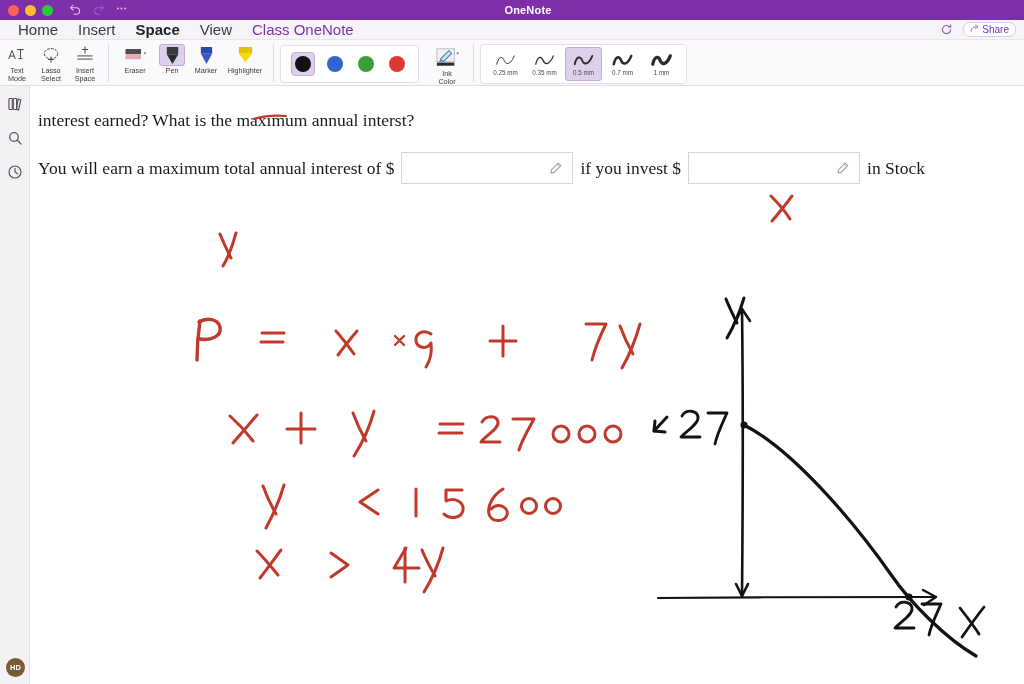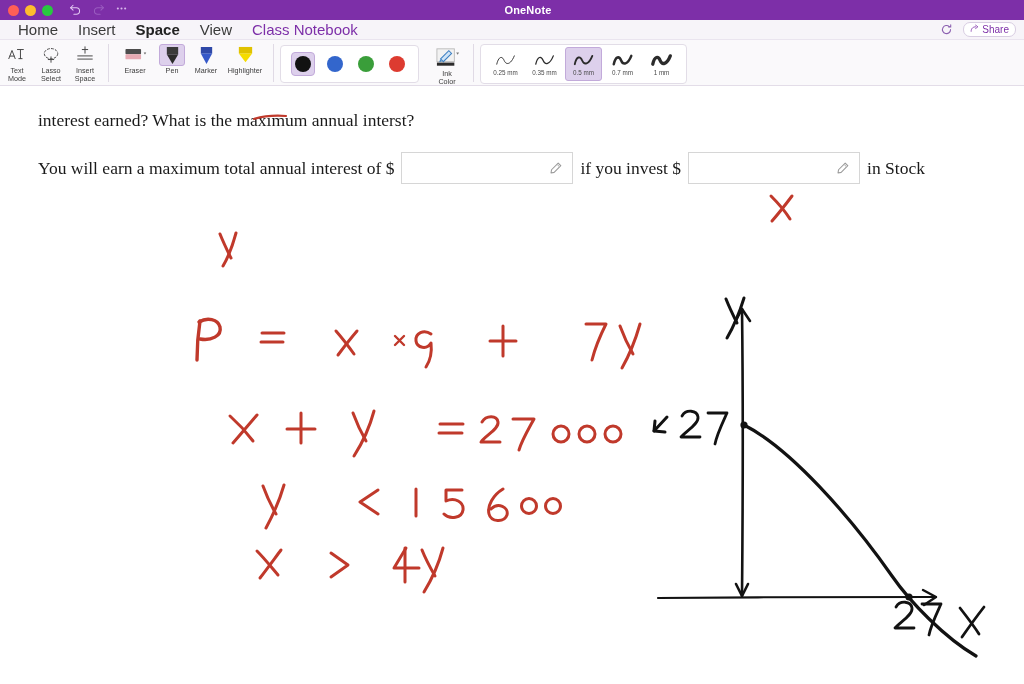--- a/index.html
+++ b/index.html
@@ -163,21 +163,21 @@
       </span>
     </div>
     <div class="tb-title">OneNote</div>
   </div>
 
   <div class="menubar">
     <div class="mtab">Home</div>
     <div class="mtab">Insert</div>
     <div class="mtab active">Space</div>
     <div class="mtab">View</div>
-    <div class="mtab accent">Class Notebook</div>
+    <div class="mtab accent">Class OneNote</div>
 
     <div class="menubar-right">
       <span>
         <svg class="sync-ico" viewBox="0 0 16 16" fill="none" stroke="#8b5fb0" stroke-width="1.3" stroke-linecap="round">
           <path d="M13 8 a5 5 0 1 1 -1.6 -3.6"></path>
             <path d="M13.2 2.2 v2.6 h-2.6"></path>
         </svg>
       </span>
       <div class="share-btn">
         <span>
@@ -337,20 +337,42 @@
       </div>
       <div class="thick">
         <svg width="24" height="15" viewBox="0 0 26 16" fill="none" stroke="#2b2b2b" stroke-width="3.6" stroke-linecap="round">
           <path d="M3 12 C5 3, 9 3, 11 8 C13 13, 18 13, 22 3"></path>
         </svg>
         <span class="tl">1 mm</span>
       </div>
     </div>
   </div>
 
+  <div class="rail">
+    <span>
+      <svg class="rail-ico" viewBox="0 0 16 16" fill="none" stroke="#5a5560" stroke-width="1.2">
+        <rect x="2" y="2.5" width="3.3" height="11" rx=".5"></rect>
+        <rect x="6.3" y="2.5" width="3.3" height="11" rx=".5"></rect>
+        <path d="M11 3.2 l2.8 .7 l-2.2 10 l-2.1 -.6 z"></path>
+      </svg>
+    </span>
+    <span>
+      <svg class="rail-ico" viewBox="0 0 16 16" fill="none" stroke="#5a5560" stroke-width="1.3" stroke-linecap="round">
+        <circle cx="7" cy="7" r="4.3"></circle>
+          <path d="M10.3 10.3 L14 14"></path>
+      </svg>
+    </span>
+    <span>
+      <svg class="rail-ico" viewBox="0 0 16 16" fill="none" stroke="#5a5560" stroke-width="1.2" stroke-linecap="round">
+        <circle cx="8" cy="8" r="6"></circle>
+          <path d="M8 4.4 V8 l2.6 1.8"></path>
+      </svg>
+    </span>
+    <div class="avatar">HD</div>
+  </div>
 
   <div class="canvas">
 
     <div class="para p2">interest earned? What is the maximum annual interst?</div>
 
     <div class="fillrow fr1">
       <span class="ftext">You will earn a maximum total annual interest of $</span>
       <span class="inputbox">
         <span>
           <svg class="pencil" viewBox="0 0 16 16" fill="none" stroke="#9a9a9a" stroke-width="1.2" stroke-linejoin="round">

